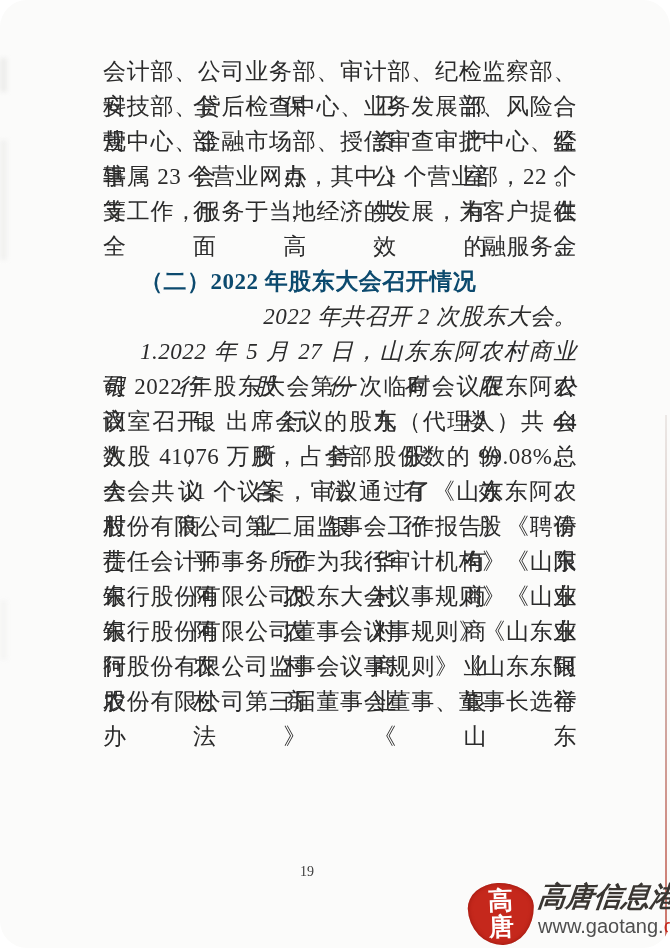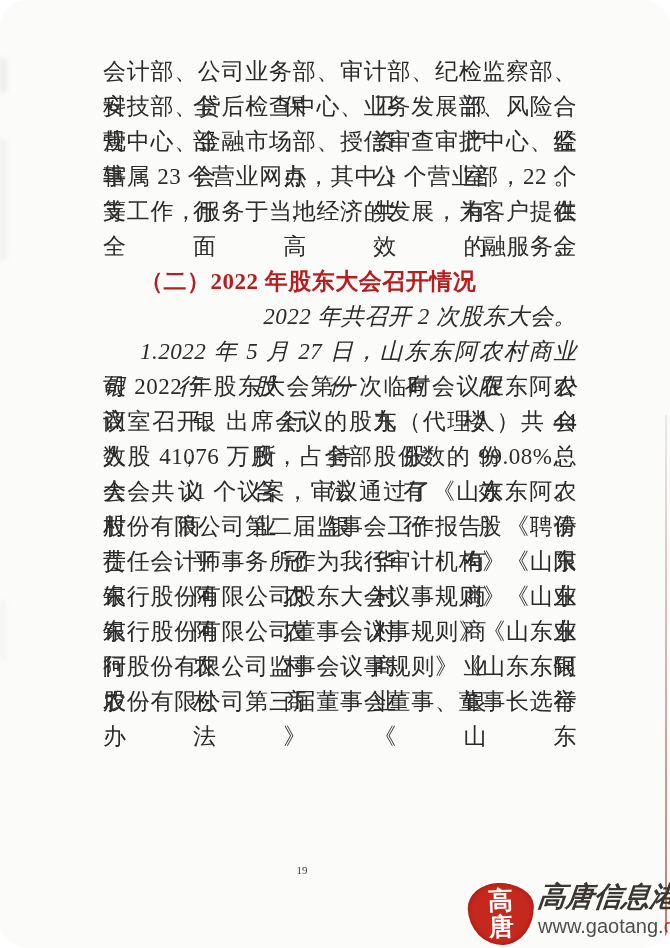--- a/index.html
+++ b/index.html
@@ -58,30 +58,30 @@
   .line.full {
     white-space: normal;
     text-align: justify;
     text-align-last: justify;
   }
   .line.short { text-align: right; }
   .line.indent { text-indent: 37px; font-style: italic; }
   .line.heading {
     font-weight: bold;
     text-indent: 37px;
-    color: #b91c1c;
+    color: #0c4a6e;
   }
 
   .page-number {
     position: absolute;
     left: 290px;
     top: 864px;
     width: 24px;
-    text-align: center;
-    font-size: 11px;
+    text-align: right;
+    font-size: 14px;
     color: #3d3d3d;
     font-family: "Liberation Serif", "DejaVu Serif", serif;
   }
 
   
   .watermark {
     position: absolute;
     left: 466px;
     top: 880px;
     width: 204px;

